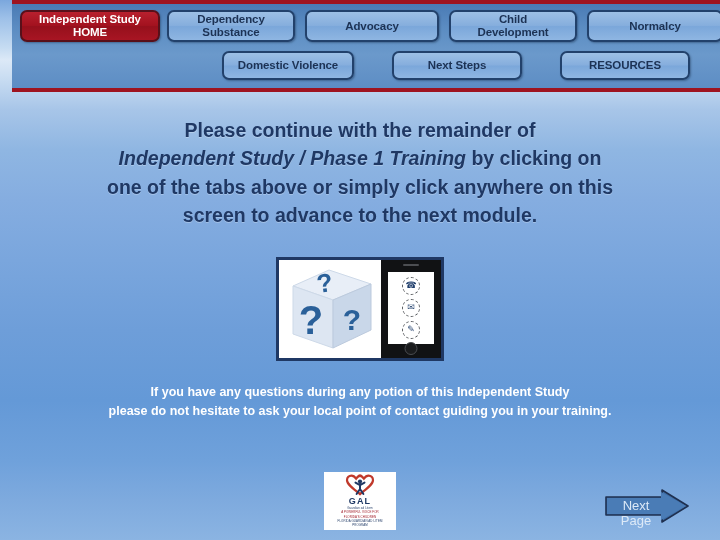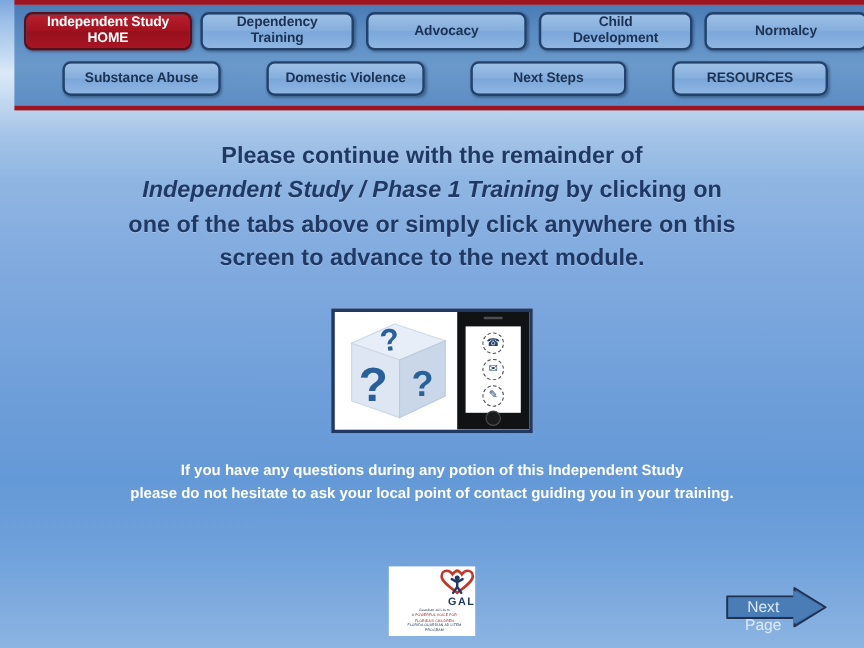--- a/index.html
+++ b/index.html
@@ -183,21 +183,21 @@
   
   #gal-logo {
     position: absolute;
     left: 324px;
     top: 472px;
     width: 72px;
     height: 58px;
     background: #ffffff;
     display: flex;
     flex-direction: column;
-    align-items: flex-end;
+    align-items: center;
     justify-content: flex-start;
     padding-top: 2px;
     box-sizing: border-box;
     overflow: hidden;
   }
   #gal-mark { position: relative; width: 30px; height: 22px; }
   #gal-word {
     font-size: 9px;
     font-weight: bold;
     color: #1f3864;
@@ -242,33 +242,30 @@
 </head>
 <body>
 
 <div id="slide">
 
   <div id="navbar">
       <div class="tab active" style="left: 8px; top: 6px; width: 140px; height: 32px;">
         <div><span>Independent Study</span><span class="l2">HOME</span></div>
       </div>
       <div class="tab" style="left: 155px; top: 6px; width: 128px; height: 32px;">
-        <div><span>Dependency</span><span class="l2">Training</span></div>
+        <div><span>Dependency</span><span class="l2">Substance</span></div>
       </div>
       <div class="tab" style="left: 293px; top: 6px; width: 134px; height: 32px;">
         <div><span>Advocacy</span></div>
       </div>
       <div class="tab" style="left: 437px; top: 6px; width: 128px; height: 32px;">
         <div><span>Child</span><span class="l2">Development</span></div>
       </div>
       <div class="tab" style="left: 575px; top: 6px; width: 136px; height: 32px;">
         <div><span>Normalcy</span></div>
-      </div>
-      <div class="tab" style="left: 40px; top: 47px; width: 132px; height: 29px;">
-        <div><span>Substance Abuse</span></div>
       </div>
       <div class="tab" style="left: 210px; top: 47px; width: 132px; height: 29px; justify-content: center;">
         <div><span>Domestic Violence</span></div>
       </div>
       <div class="tab" style="left: 380px; top: 47px; width: 130px; height: 29px;">
         <div><span>Next Steps</span></div>
       </div>
       <div class="tab" style="left: 548px; top: 47px; width: 130px; height: 29px;">
         <div><span>RESOURCES</span></div>
       </div>

